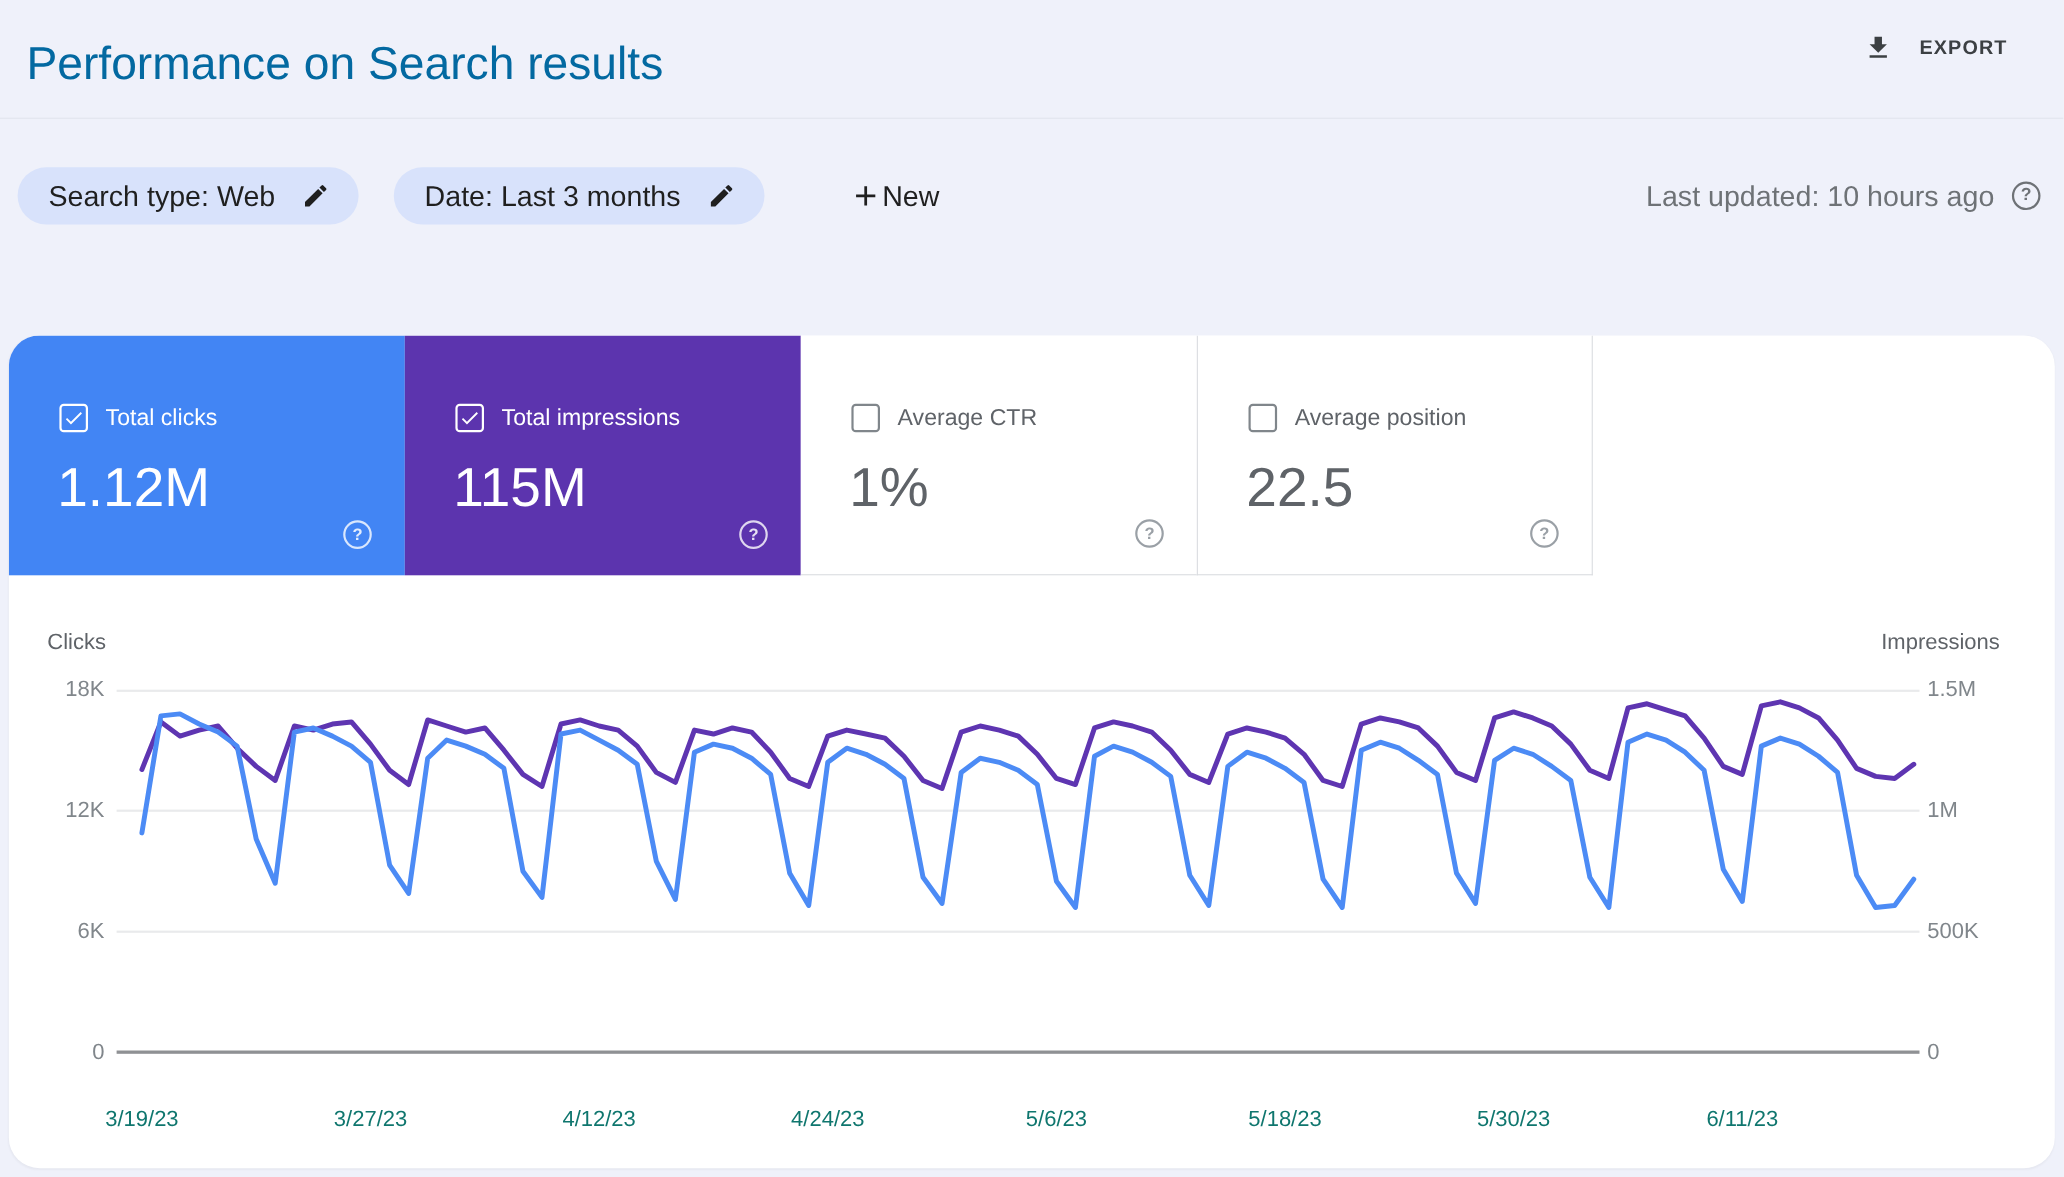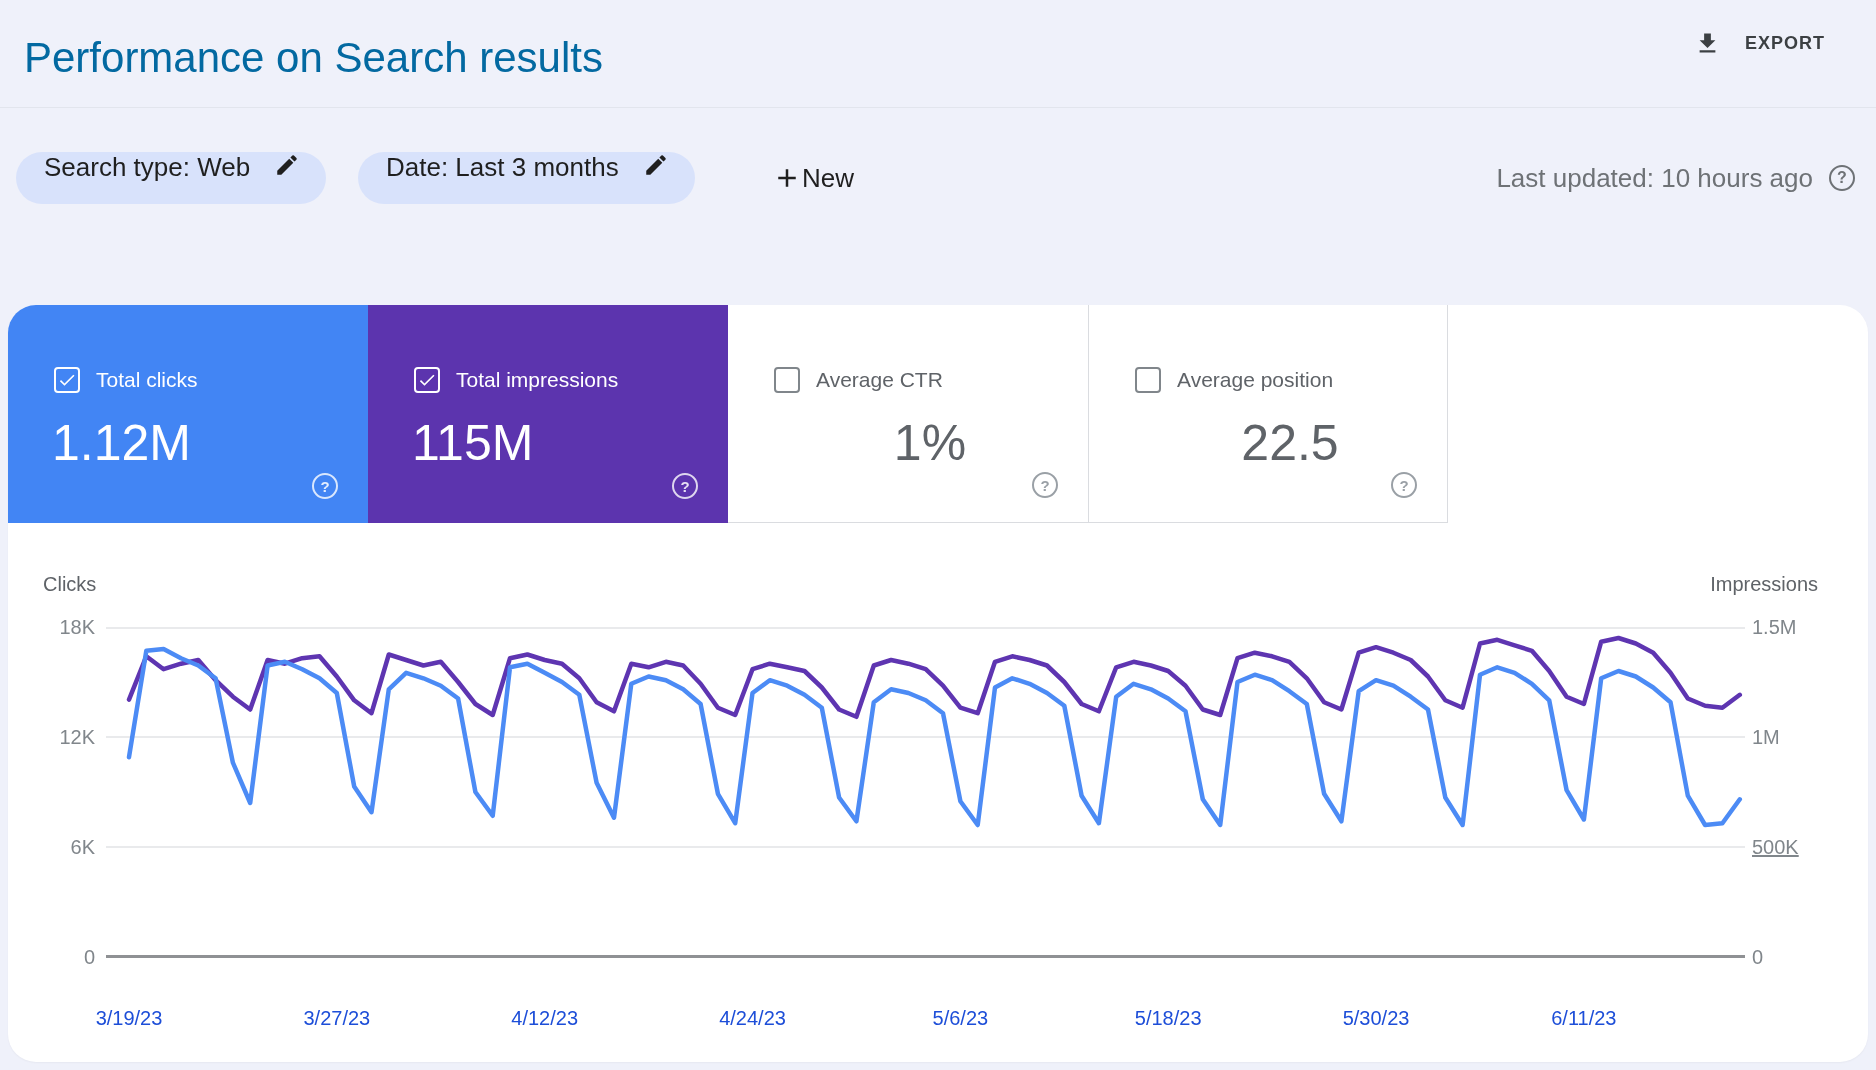--- a/index.html
+++ b/index.html
@@ -8,40 +8,40 @@
 
   
   .page-title{position:absolute;left:24px;top:34px;font-size:42px;color:#0369a1;}
   .export-btn{position:absolute;left:1694px;top:30px;display:flex;align-items:center;gap:24px;
               cursor:pointer;color:#3c4043;}
   .export-btn .label{font-size:18px;font-weight:600;letter-spacing:1px;}
   .header-line{position:absolute;left:0;top:107px;width:100%;height:1px;background:rgba(60,64,67,0.07);}
 
   
   .chip{position:absolute;top:152px;height:52px;border-radius:26px;background:#d8e2fb;
-        display:flex;align-items:flex-start;gap:24px;padding:0 26px 0 28px;font-size:26px;color:#1f1f1f;cursor:pointer;}
+        display:flex;align-items:center;gap:24px;padding:0 26px 0 28px;font-size:26px;color:#1f1f1f;cursor:pointer;}
   .chip.search-type{left:16px;}
   .chip.date{left:358px;}
   .new-btn{position:absolute;left:772px;top:152px;height:52px;display:flex;align-items:center;
            font-size:26px;color:#1f1f1f;cursor:pointer;}
   .last-updated{position:absolute;right:21px;top:152px;height:52px;display:flex;align-items:center;gap:16px;
                 font-size:26px;color:#6e7276;}
   .qmark{width:26px;height:26px;border-radius:50%;border:2px solid #6e7276;display:flex;align-items:center;
          justify-content:center;font-size:16px;font-weight:700;box-sizing:border-box;flex:0 0 auto;}
 
   
   .panel{position:absolute;left:8px;top:305px;width:1860px;height:757px;background:#ffffff;
          border-radius:28px;overflow:hidden;box-shadow:0 1px 2px rgba(0,0,0,0.04);}
 
   
   .cards{display:flex;height:218px;}
   .card{width:360px;position:relative;box-sizing:border-box;cursor:pointer;flex:0 0 auto;}
   .card.sel-clicks{background:#4285f4;color:#ffffff;}
   .card.sel-impressions{background:#5c34ae;color:#ffffff;}
-  .card.plain{background:#ffffff;color:#5f6368;text-align:center;}
+  .card.plain{background:#ffffff;color:#5f6368;}
   .card.plain.ctr{border-bottom:1px solid #dadce0;}
   .card.plain.pos{border-left:1px solid #dadce0;border-right:1px solid #dadce0;border-bottom:1px solid #dadce0;}
   .card-head{display:flex;align-items:center;gap:16px;padding:50px 0 0 46px;margin-top:12px;}
   .card-head .cb{width:26px;height:26px;border-radius:4px;box-sizing:border-box;display:flex;
                  align-items:center;justify-content:center;flex:0 0 auto;}
   .cb.checked{border:2.5px solid #ffffff;}
   .cb.unchecked{border:2.5px solid #80868b;}
   .card-label{font-size:21px;white-space:nowrap;}
   .card-value{padding:24px 0 0 44px;font-size:50px;line-height:52px;}
   .card .help{position:absolute;right:30px;bottom:24px;width:26px;height:26px;border-radius:50%;
@@ -55,21 +55,21 @@
   .axis-title.clicks{left:35px;top:268px;}
   .axis-title.impr{right:50px;top:268px;}
   .ytick{position:absolute;font-size:20px;color:#80868b;line-height:26px;}
   .ytick.l{left:12px;width:75px;text-align:right;}
   .ytick.r{left:1744px;text-align:left;}
   .plot{position:absolute;left:98px;top:322px;width:1639px;height:330px;}
   .grid{position:absolute;left:0;width:1639px;height:2px;background:#e9eaec;}
   .grid.axis0{height:3px;background:#8f9194;}
   .plot svg{position:absolute;left:0;top:0;overflow:visible;}
   .xlabels{position:absolute;left:98px;top:702px;width:1639px;height:26px;}
-  .xlab{position:absolute;transform:translateX(-50%);font-size:20px;color:#1d4ed8;white-space:nowrap;top:0;}
+  .xlab{position:absolute;transform:translateX(-50%);font-size:20px;color:#0f766e;white-space:nowrap;top:0;}
 
   .icon{display:block;flex:0 0 auto;}
 </style>
 </head>
 <body>
 
 <div class="screen">
 
   <div class="page-title">Performance on Search results</div>
   <div class="export-btn">
@@ -158,21 +158,21 @@
 
     <div id="yticks-left">
         <div class="ytick l" style="top: 309px;">18K</div>
         <div class="ytick l" style="top: 419px;">12K</div>
         <div class="ytick l" style="top: 529px;">6K</div>
         <div class="ytick l" style="top: 639px;">0</div>
       </div>
     <div id="yticks-right">
         <div class="ytick r" style="top: 309px;">1.5M</div>
         <div class="ytick r" style="top: 419px;">1M</div>
-        <div class="ytick r" style="top: 529px; text-decoration: underline;">500K</div>
+        <div class="ytick r" style="top: 529px;">500K</div>
         <div class="ytick r" style="top: 639px;">0</div>
       </div>
 
     <div class="plot">
       <div class="grid" style="top:0px"></div>
       <div class="grid" style="top:109px"></div>
       <div class="grid" style="top:219px"></div>
       <div class="grid axis0" style="top:328px"></div>
       <svg id="plot-svg" width="1639" height="330" viewBox="0 0 1639 330">
           <polyline points="23.0,72.6 40.3,29.3 57.6,42.2 75.0,36.7 92.3,33.0 109.6,53.2 126.9,69.7 144.2,82.5 161.6,33.0 178.9,36.7 196.2,31.2 213.5,29.3 230.8,49.5 248.2,73.3 265.5,86.2 282.8,27.5 300.1,33.0 317.4,38.5 334.8,34.8 352.1,55.0 369.4,77.0 386.7,88.0 404.0,31.2 421.4,27.5 438.7,33.0 456.0,36.7 473.3,51.3 490.6,75.2 508.0,84.3 525.3,36.7 542.6,40.3 559.9,34.8 577.2,38.5 594.6,56.8 611.9,80.7 629.2,88.0 646.5,42.2 663.8,36.7 681.2,40.3 698.5,44.0 715.8,60.5 733.1,82.5 750.4,89.8 767.8,38.5 785.1,33.0 802.4,36.7 819.7,42.2 837.0,58.7 854.4,80.7 871.7,86.2 889.0,34.8 906.3,29.3 923.6,33.0 941.0,38.5 958.3,55.0 975.6,77.0 992.9,84.3 1010.2,40.3 1027.6,34.8 1044.9,38.5 1062.2,44.0 1079.5,58.7 1096.8,82.5 1114.2,88.0 1131.5,31.2 1148.8,25.7 1166.1,29.3 1183.4,34.8 1200.8,51.3 1218.1,75.2 1235.4,82.5 1252.7,25.7 1270.0,20.2 1287.4,25.7 1304.7,33.0 1322.0,49.5 1339.3,73.3 1356.6,80.7 1374.0,16.5 1391.3,12.8 1408.6,18.3 1425.9,23.8 1443.2,44.0 1460.6,69.7 1477.9,77.0 1495.2,14.7 1512.5,11.0 1529.8,16.5 1547.2,25.7 1564.5,45.8 1581.8,71.5 1599.1,78.8 1616.4,80.7 1633.8,67.8" fill="none" stroke="#5e35b1" stroke-width="4.5" stroke-linejoin="round" stroke-linecap="round"></polyline>

